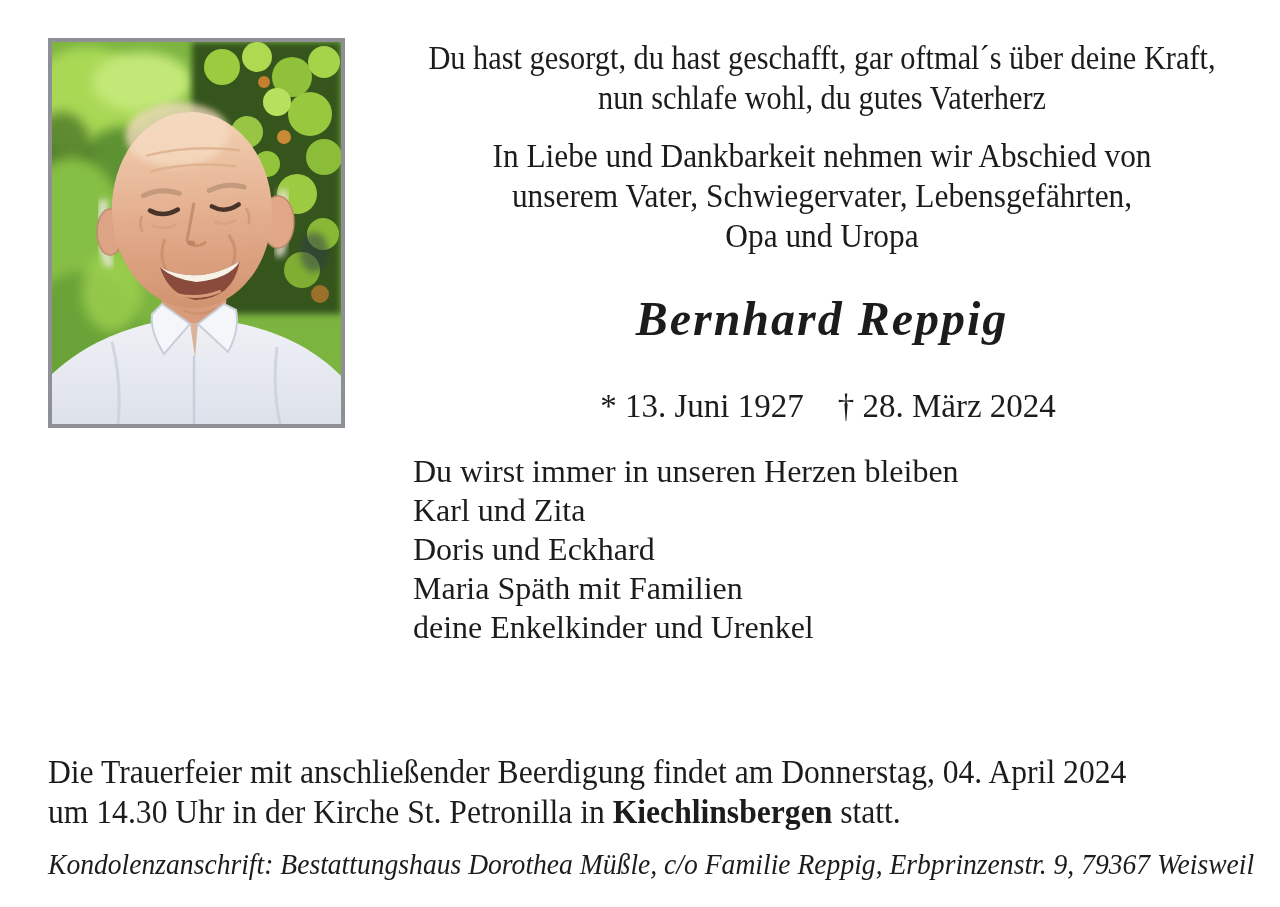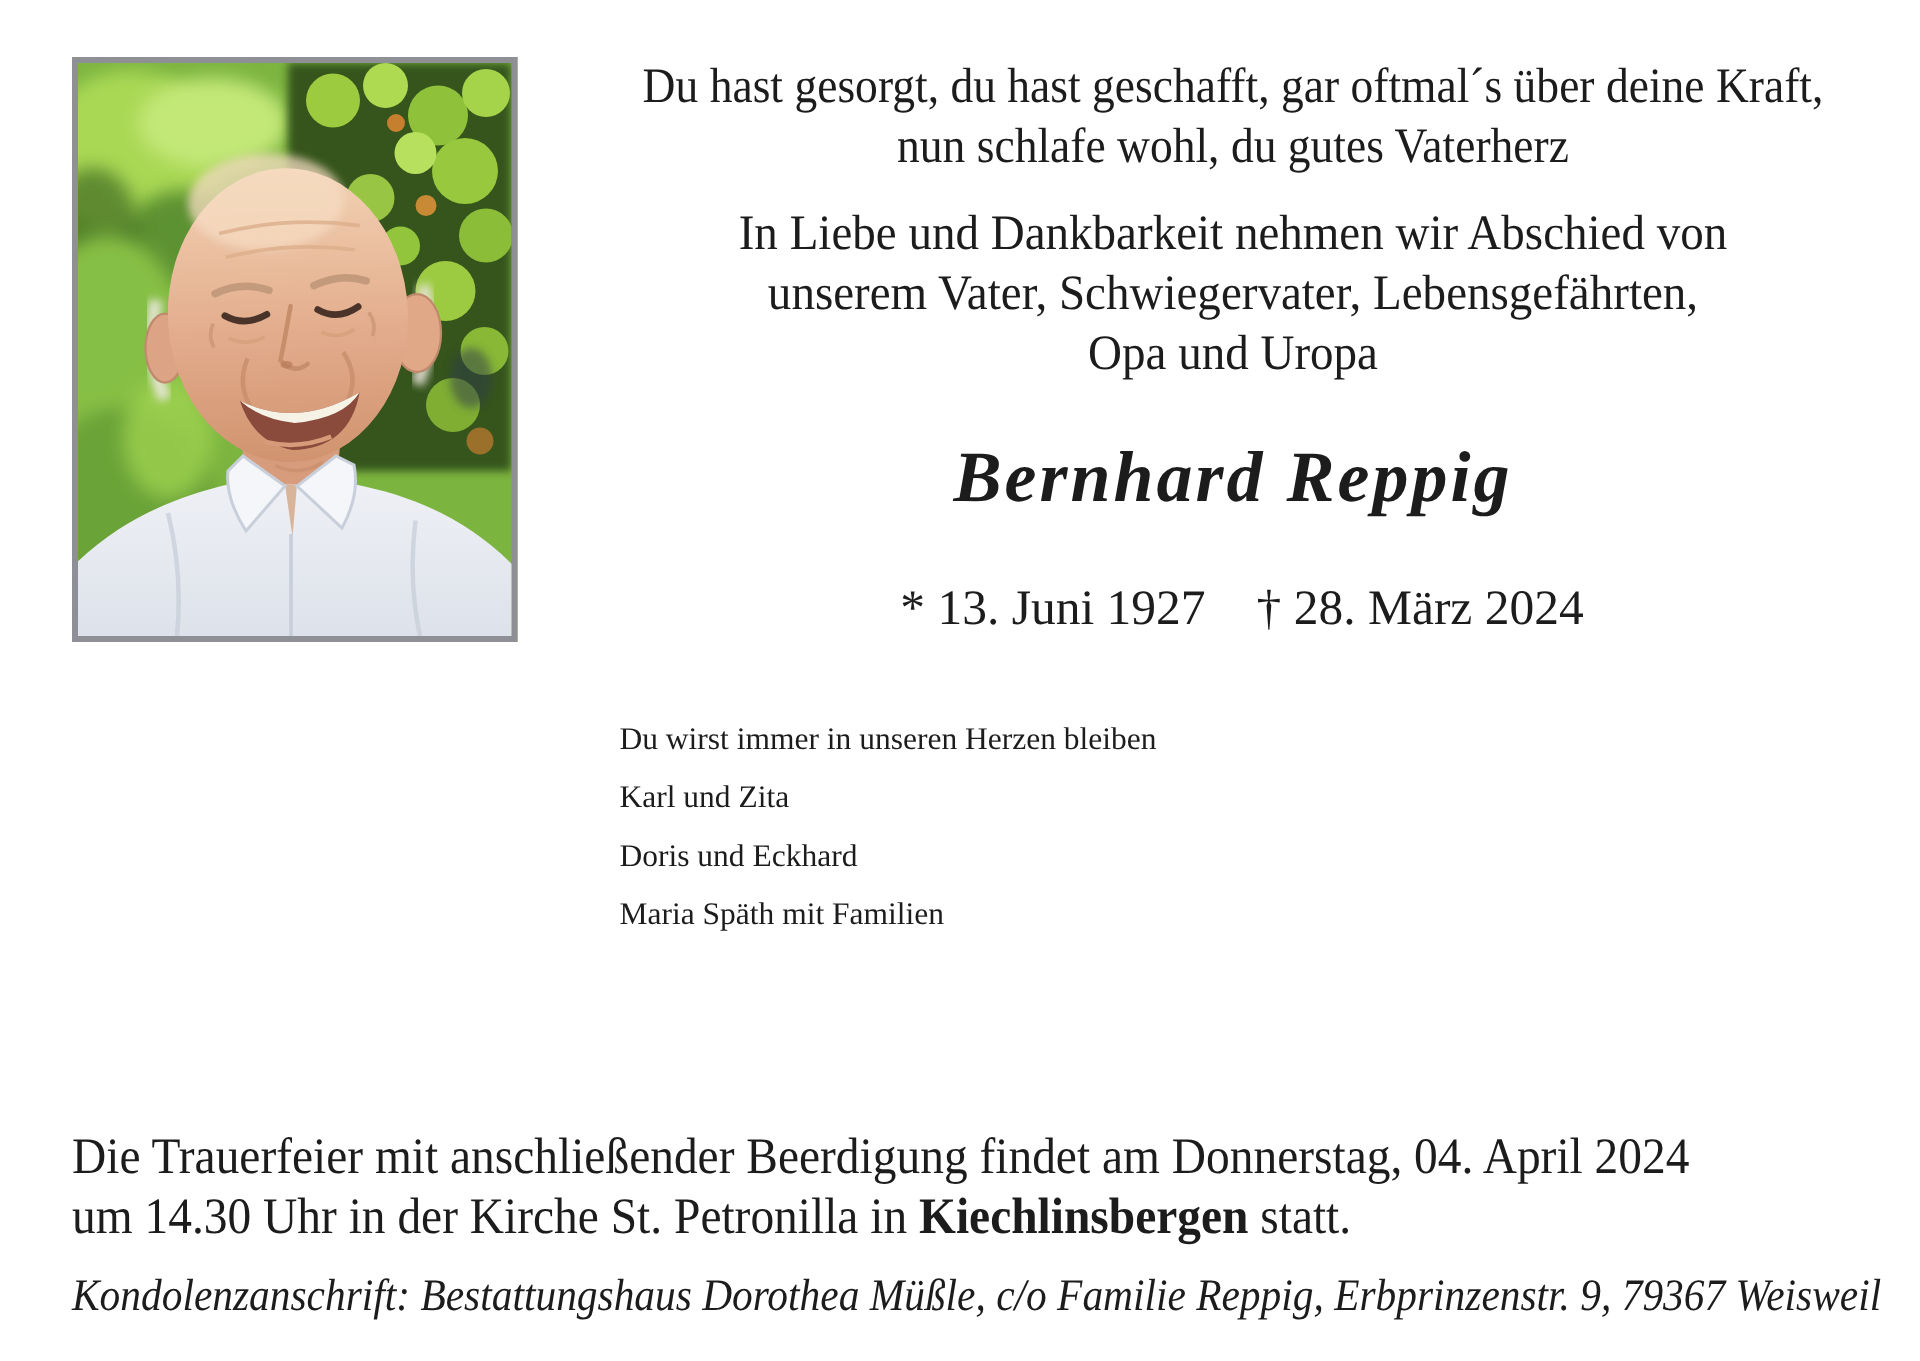--- a/index.html
+++ b/index.html
@@ -53,23 +53,22 @@
   .dates {
     position: absolute; left: 382px; top: 386px; width: 880px;
     text-align: center; font-size: 33px; line-height: 40px;
     white-space: nowrap;
   }
   .dates .birth { margin-right: 34px; margin-left: 12px; }
 
   
   .family {
     position: absolute; left: 413px; top: 452px;
-    font-size: 21px; line-height: 39px;
-    white-space: nowrap;
-    margin-top: 21px;
+    font-size: 32px; line-height: 39px;
+    white-space: nowrap;
   }
   .family .member { font-weight: normal; }
 
   
   .funeral {
     position: absolute; left: 48px; top: 752px;
     font-size: 34px; line-height: 40px;
     transform: scaleX(0.93); transform-origin: 0 0;
     white-space: nowrap;
   }
@@ -192,20 +191,21 @@
   <div class="dates">
     <span class="birth">* 13. Juni 1927</span><span class="death">† 28. März 2024</span>
   </div>
 
   <div class="family">
     <div class="lead">Du wirst immer in unseren Herzen bleiben</div>
     <div class="members">
         <div class="member">Karl und Zita</div>
         <div class="member">Doris und Eckhard</div>
         <div class="member">Maria Späth mit Familien</div>
+        <div class="member">deine Enkelkinder und Urenkel</div>
       </div>
   </div>
 
   <div class="funeral">
     <div>Die Trauerfeier mit anschließender Beerdigung findet am Donnerstag, 04. April 2024</div>
     <div><span>um 14.30 Uhr in der Kirche St. Petronilla in </span><strong>Kiechlinsbergen</strong><span> statt.</span></div>
   </div>
 
   <div class="condolence">Kondolenzanschrift: Bestattungshaus Dorothea Müßle, c/o Familie Reppig, Erbprinzenstr. 9, 79367 Weisweil</div>
 

